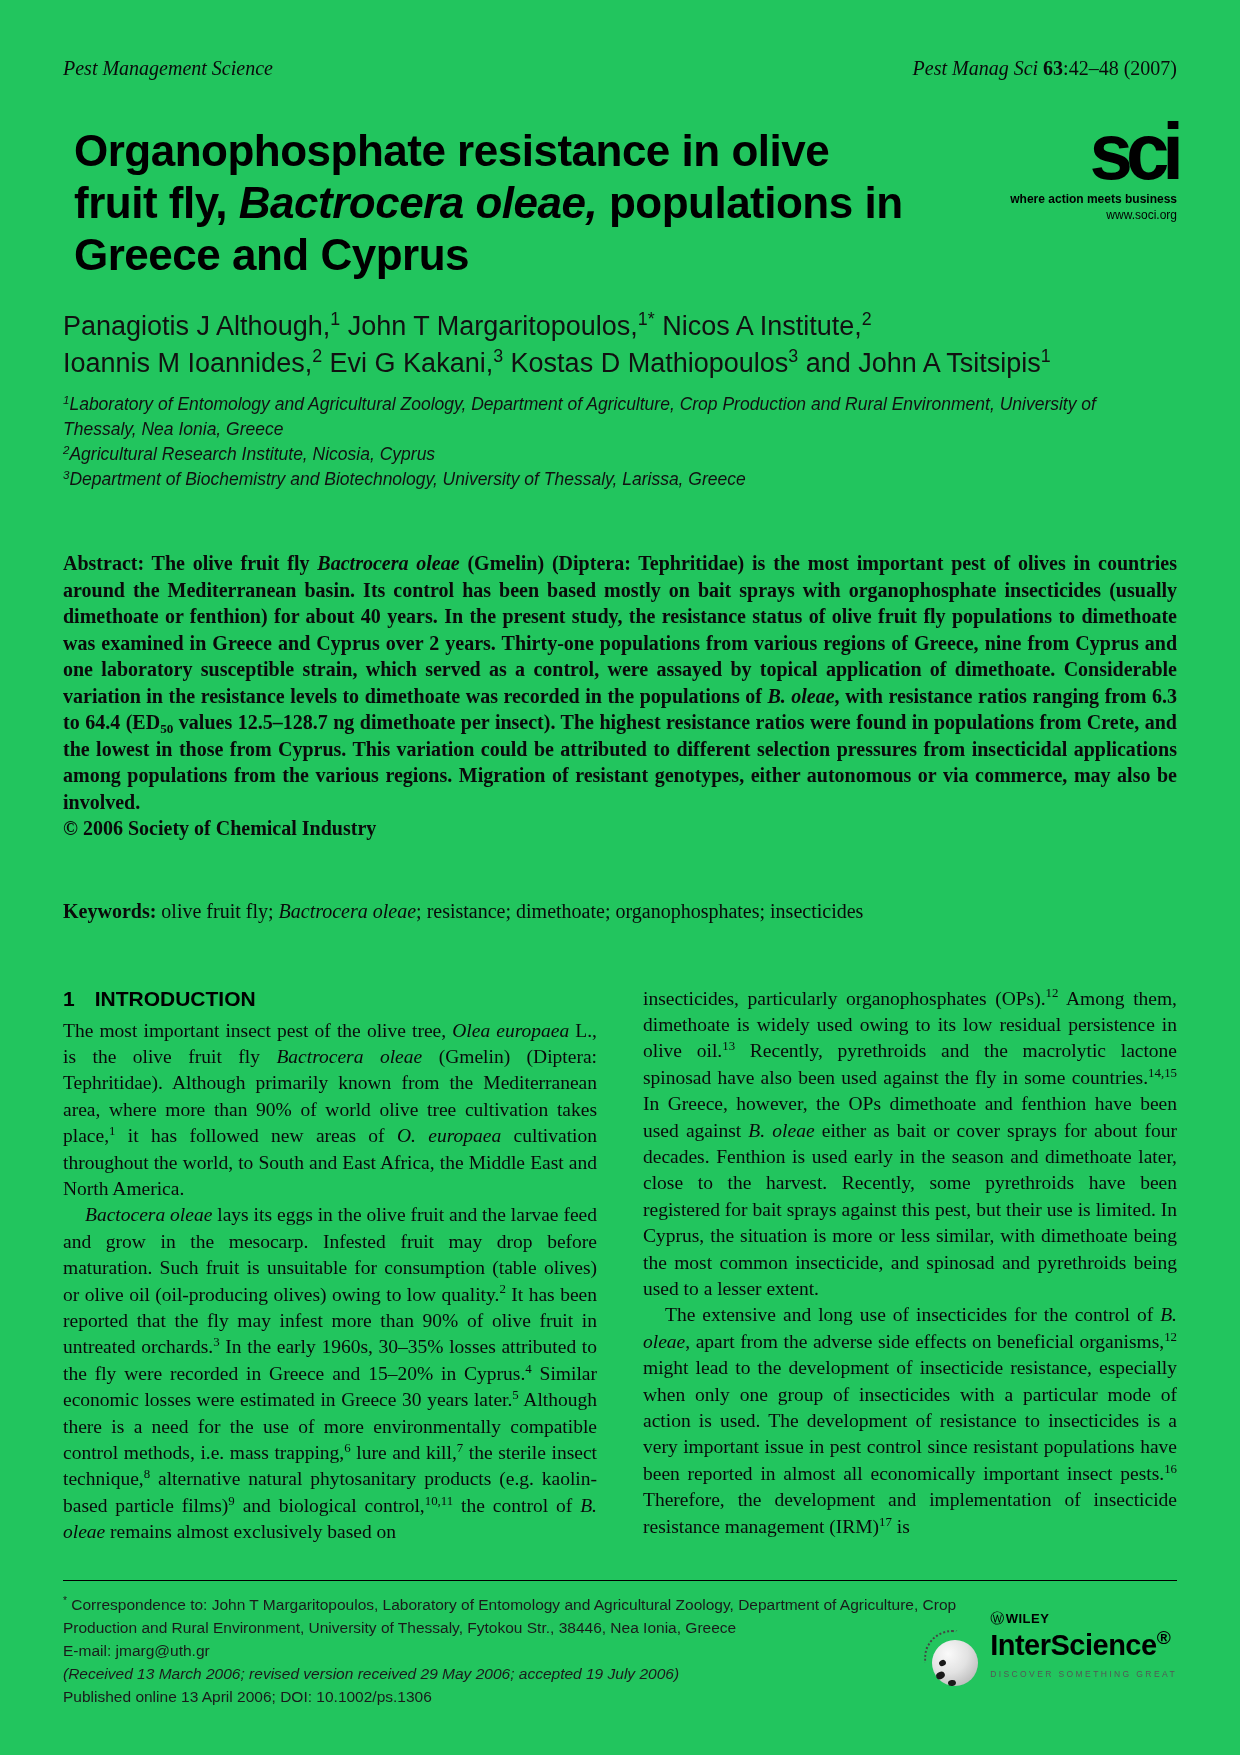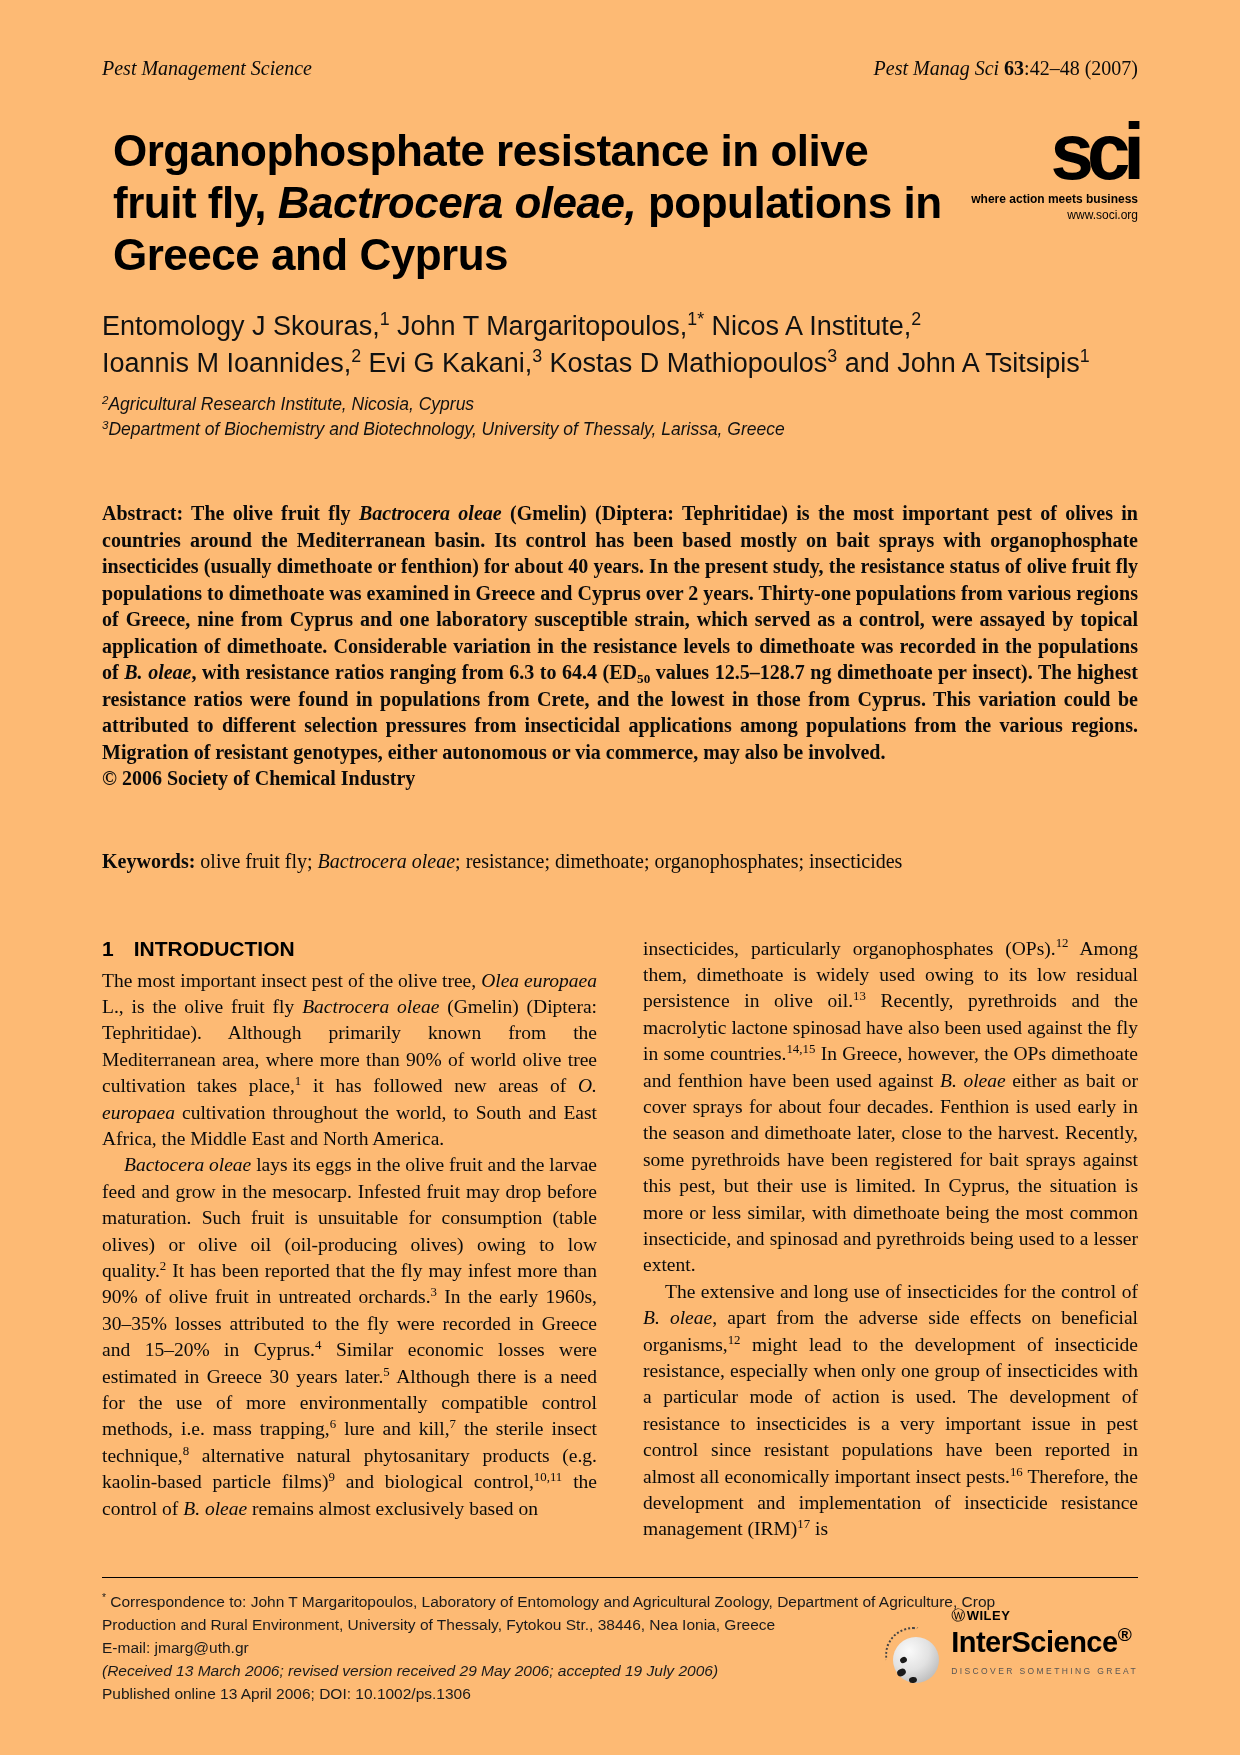--- a/index.html
+++ b/index.html
@@ -1,23 +1,23 @@
 <!DOCTYPE html>
 <html><head>
 <meta charset="utf-8">
 <style>
   html,body{margin:0;padding:0;background:#ffffff;}
   .page{
     position:relative;
     width:1240px;height:1755px;
     margin:0 auto;
-    background:#fdba74;
+    background:#22c55e;
     color:#0a0a0a;
     box-sizing:border-box;
-    padding:0 102px;
+    padding:0 63px;
     overflow:hidden;
     font-family:"Liberation Serif", serif;
   }
   
   .seg-i{font-style:italic;}
   .seg-b{font-weight:bold;}
   .seg-sup{font-size:66%;position:relative;top:-0.55em;line-height:0;}
   .seg-sub{font-size:66%;position:relative;top:0.28em;line-height:0;}
 
   .running-head{
@@ -139,25 +139,26 @@
   <div class="title-row">
     <h1 class="paper-title" style="margin:11px;"><span>Organophosphate resistance in olive fruit fly, </span><span class="seg-i">Bactrocera oleae,</span><span> populations in Greece and Cyprus</span></h1>
     <div class="sci-logo">
       <div class="sci-wordmark">sci</div>
       <div class="sci-tagline">where action meets business</div>
       <div class="sci-url">www.soci.org</div>
     </div>
   </div>
 
   <div class="authors">
-    <div><span>Entomology J Skouras,</span><span class="seg-sup">1</span><span> John T Margaritopoulos,</span><span class="seg-sup">1*</span><span> Nicos A Institute,</span><span class="seg-sup">2</span></div>
+    <div><span>Panagiotis J Although,</span><span class="seg-sup">1</span><span> John T Margaritopoulos,</span><span class="seg-sup">1*</span><span> Nicos A Institute,</span><span class="seg-sup">2</span></div>
     <div><span>Ioannis M Ioannides,</span><span class="seg-sup">2</span><span> Evi G Kakani,</span><span class="seg-sup">3</span><span> Kostas D Mathiopoulos</span><span class="seg-sup">3</span><span> and John A Tsitsipis</span><span class="seg-sup">1</span></div>
   </div>
 
   <div class="affiliations">
+    <div><span class="seg-sup">1</span><span>Laboratory of Entomology and Agricultural Zoology, Department of Agriculture, Crop Production and Rural Environment, University of Thessaly, Nea Ionia, Greece</span></div>
     <div><span class="seg-sup">2</span><span>Agricultural Research Institute, Nicosia, Cyprus</span></div>
     <div><span class="seg-sup">3</span><span>Department of Biochemistry and Biotechnology, University of Thessaly, Larissa, Greece</span></div>
   </div>
 
   <div class="abstract"><span>Abstract: The olive fruit fly </span><span class="seg-i">Bactrocera oleae</span><span> (Gmelin) (Diptera: Tephritidae) is the most important pest of olives in countries around the Mediterranean basin. Its control has been based mostly on bait sprays with organophosphate insecticides (usually dimethoate or fenthion) for about 40 years. In the present study, the resistance status of olive fruit fly populations to dimethoate was examined in Greece and Cyprus over 2 years. Thirty-one populations from various regions of Greece, nine from Cyprus and one laboratory susceptible strain, which served as a control, were assayed by topical application of dimethoate. Considerable variation in the resistance levels to dimethoate was recorded in the populations of </span><span class="seg-i">B. oleae</span><span>, with resistance ratios ranging from 6.3 to 64.4 (ED</span><span class="seg-sub">50</span><span> values 12.5–128.7 ng dimethoate per insect). The highest resistance ratios were found in populations from Crete, and the lowest in those from Cyprus. This variation could be attributed to different selection pressures from insecticidal applications among populations from the various regions. Migration of resistant genotypes, either autonomous or via commerce, may also be involved.</span></div>
   <div class="abstract-copyright">© 2006 Society of Chemical Industry</div>
 
   <div class="keywords"><span class="seg-b">Keywords: </span><span>olive fruit fly; </span><span class="seg-i">Bactrocera oleae</span><span>; resistance; dimethoate; organophosphates; insecticides</span></div>
 
   <div class="columns">

